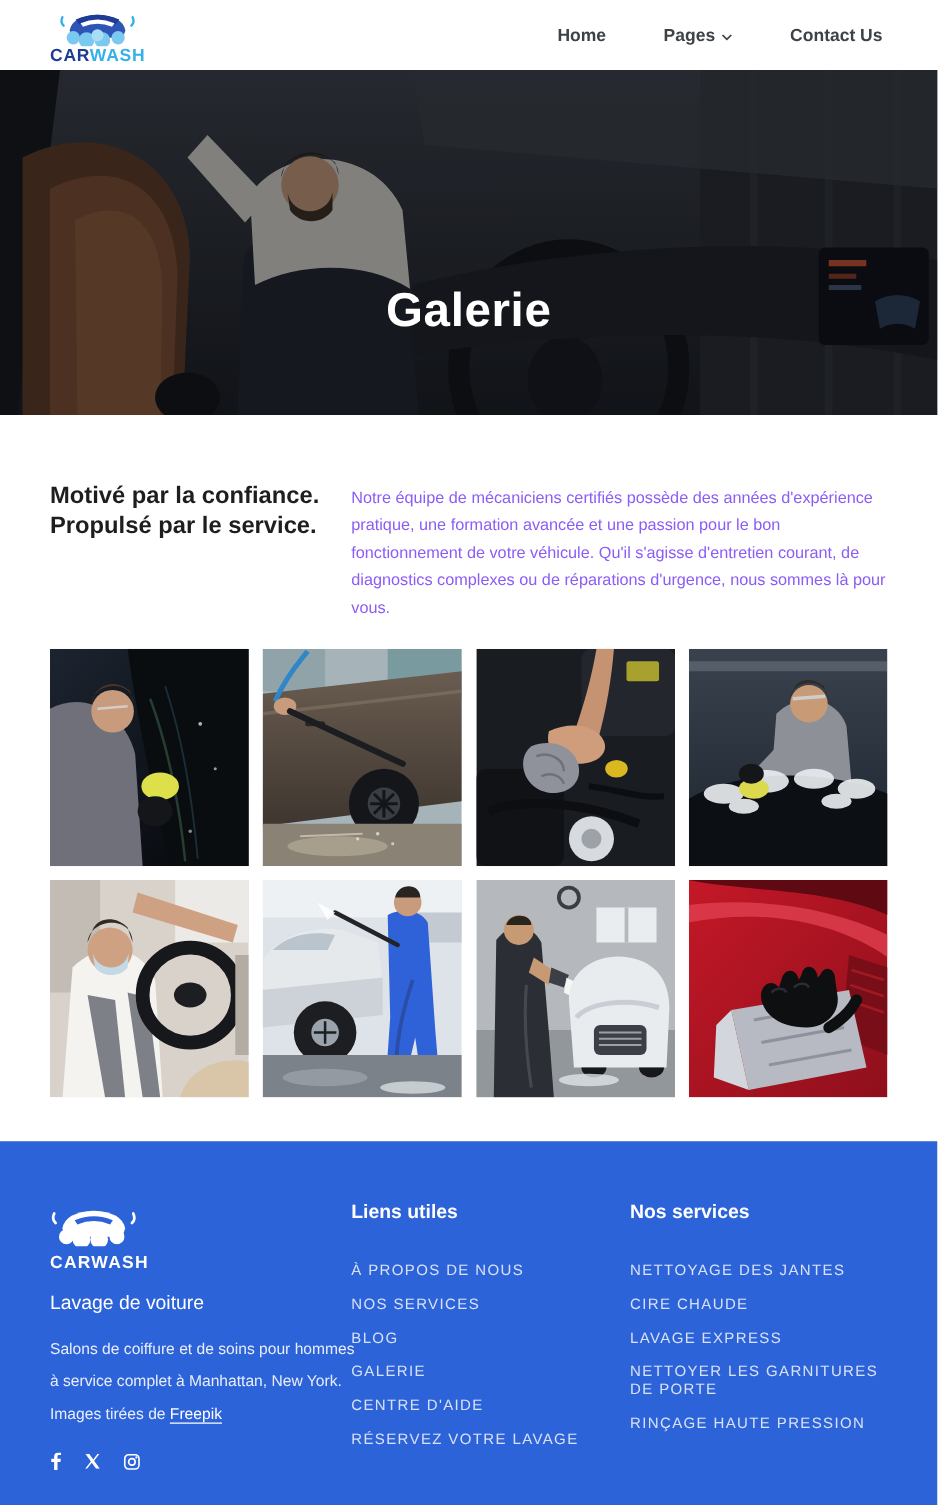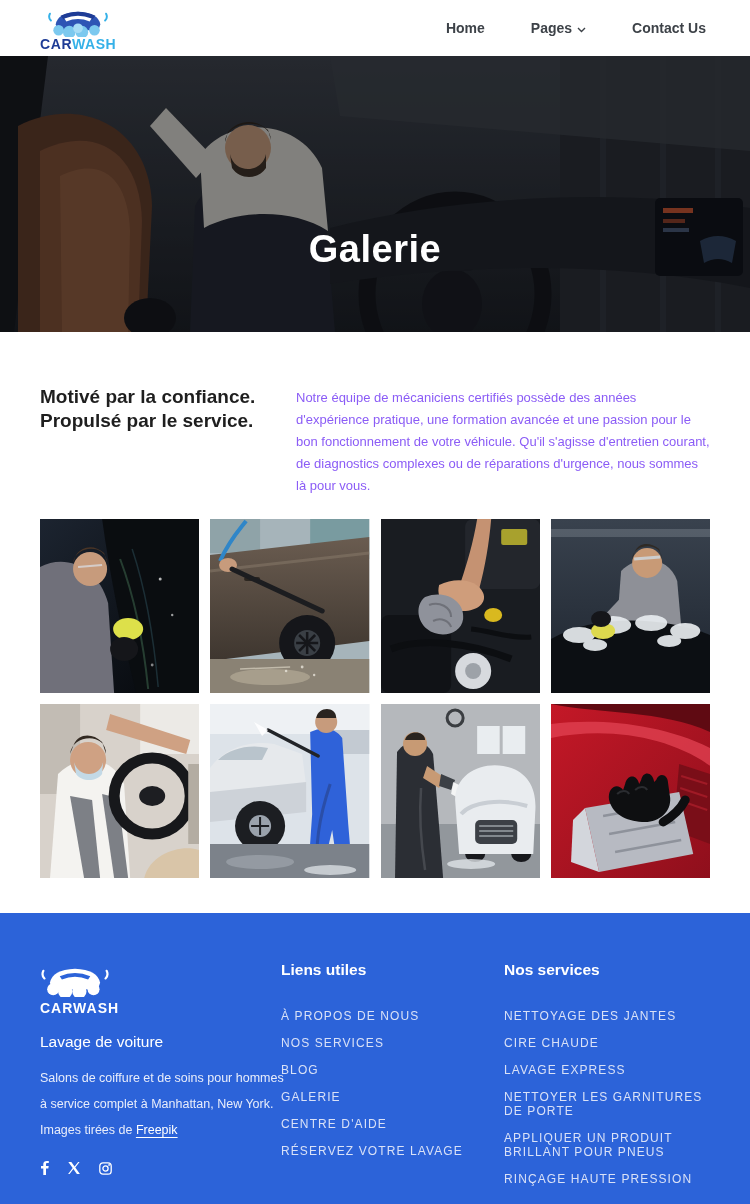--- a/index.html
+++ b/index.html
@@ -17,21 +17,21 @@
   .hdr nav a { text-decoration:none; color:#3d4248; font-size:14px; font-weight:600;
                display:flex; align-items:center; gap:5px; cursor:pointer; }
 
   
   .hero { position:relative; height:276px; overflow:hidden; background:#1b1d22; }
   .hero svg.bg { position:absolute; inset:0; width:100%; height:100%; }
   .hero h1 { position:absolute; left:0; right:0; top:172px; text-align:center;
              color:#fff; font-size:38px; font-weight:bold; letter-spacing:.5px; }
 
   
-  .intro { display:grid; grid-template-columns:241px 1fr; padding:53px 40px 0;gap:15px; }
+  .intro { display:grid; grid-template-columns:241px 1fr; padding:53px 40px 0; }
   .intro h2 { font-size:19px; line-height:24px; color:#1e1e1e; font-weight:bold; }
   .intro p { font-size:13px; line-height:22px; color:#8b5cf6; padding-top:2px; }
 
   
   .gallery { display:grid; grid-template-columns:repeat(4,1fr); gap:11px;
              margin:22px 40px 0; padding-bottom:35px; }
   .tile { width:100%; height:174px; overflow:hidden; cursor:pointer; }
   .tile svg { display:block; width:100%; height:100%; }
 
   
@@ -399,21 +399,20 @@
         <a>CENTRE D'AIDE</a>
         <a>RÉSERVEZ VOTRE LAVAGE</a>
       </div>
 
       <div class="f-col">
         <h3>Nos services</h3>
         <a>NETTOYAGE DES JANTES</a>
         <a>CIRE CHAUDE</a>
         <a>LAVAGE EXPRESS</a>
         <a>NETTOYER LES GARNITURES DE PORTE</a>
-        <a>APPLIQUER UN PRODUIT BRILLANT POUR PNEUS</a>
         <a>RINÇAGE HAUTE PRESSION</a>
       </div>
     </div>
 
     <div class="f-div-dashed"></div>
     <div class="f-div-solid"></div>
 
   </footer>
 
 </div>

